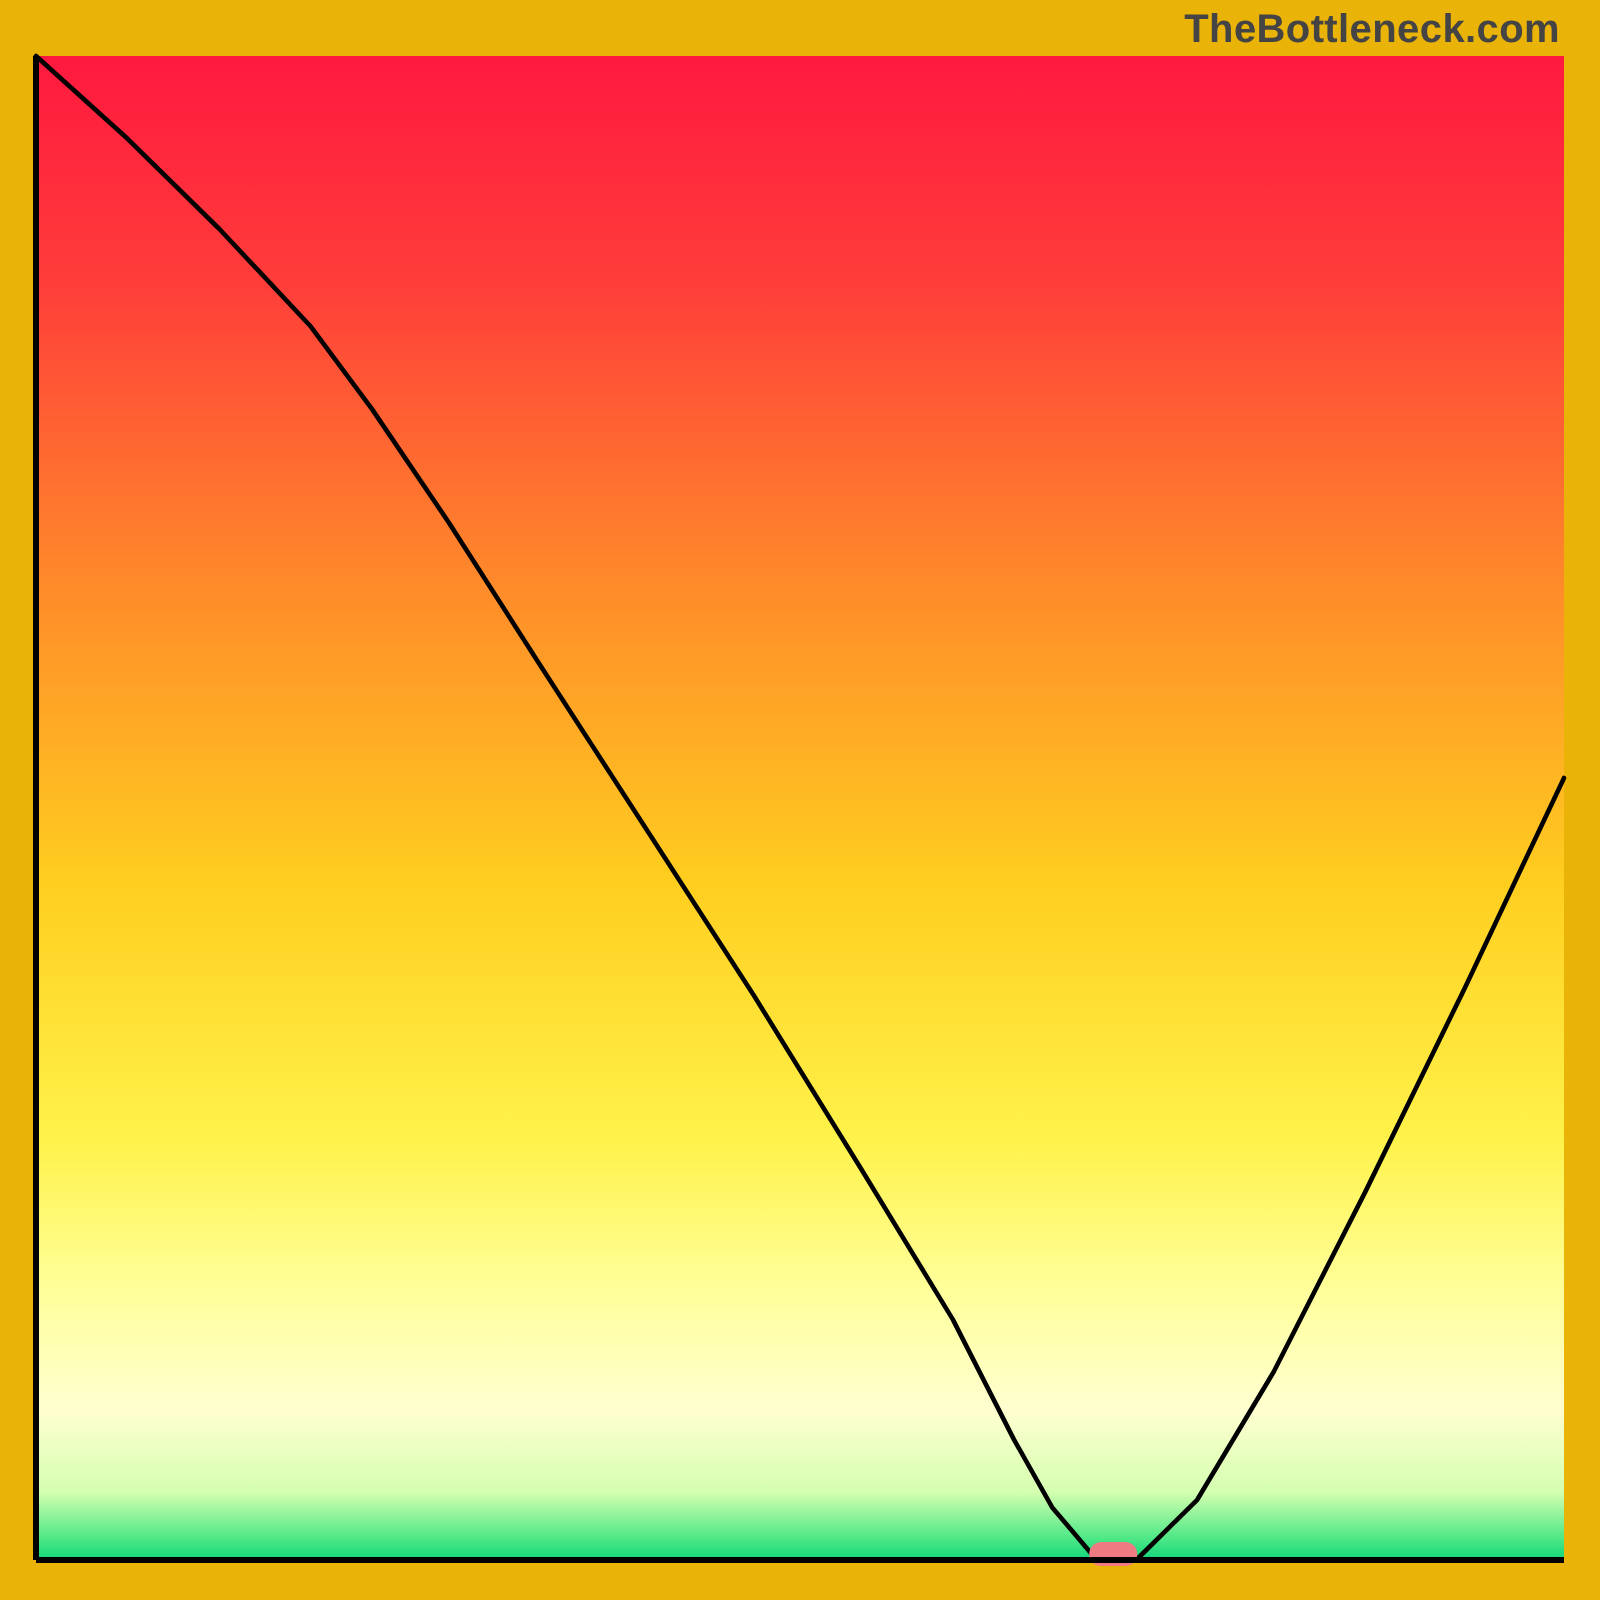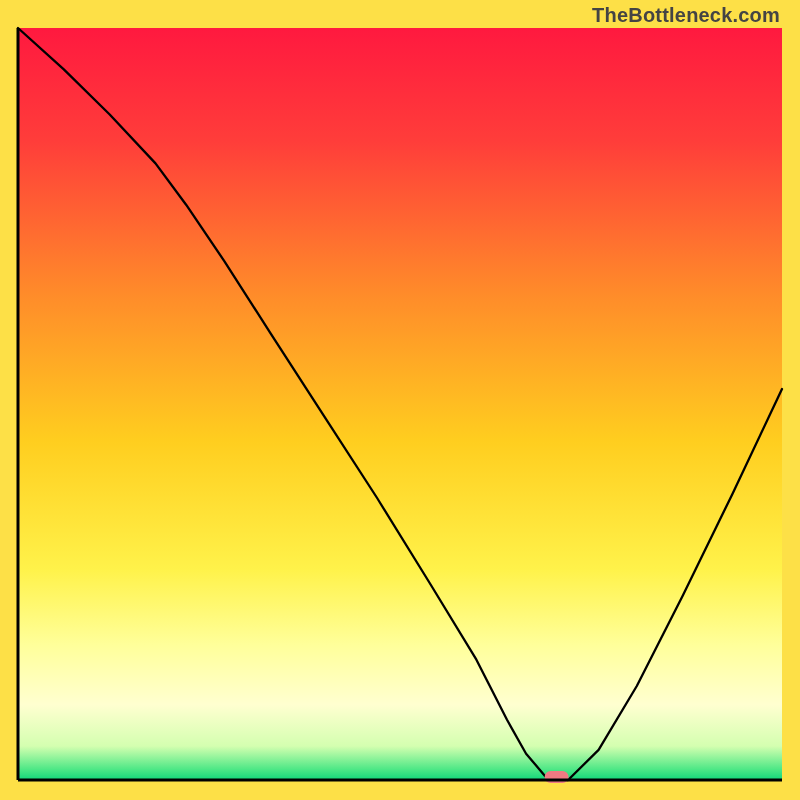--- a/index.html
+++ b/index.html
@@ -6,21 +6,21 @@
   margin: 0;
   padding: 0;
   width: 800px;
   height: 800px;
   background: #000;
   font-family: Arial, Helvetica, sans-serif;
 }
 .wrapper {
   width: 800px;
   height: 800px;
-  background: #fde047;
+  background: #eab308;
   position: relative;
 }
 .watermark {
   position: absolute;
   top: 4px;
   right: 20px;
   color: #444;
   font-size: 20px;
   font-weight: 600;
   letter-spacing: 0.2px;

